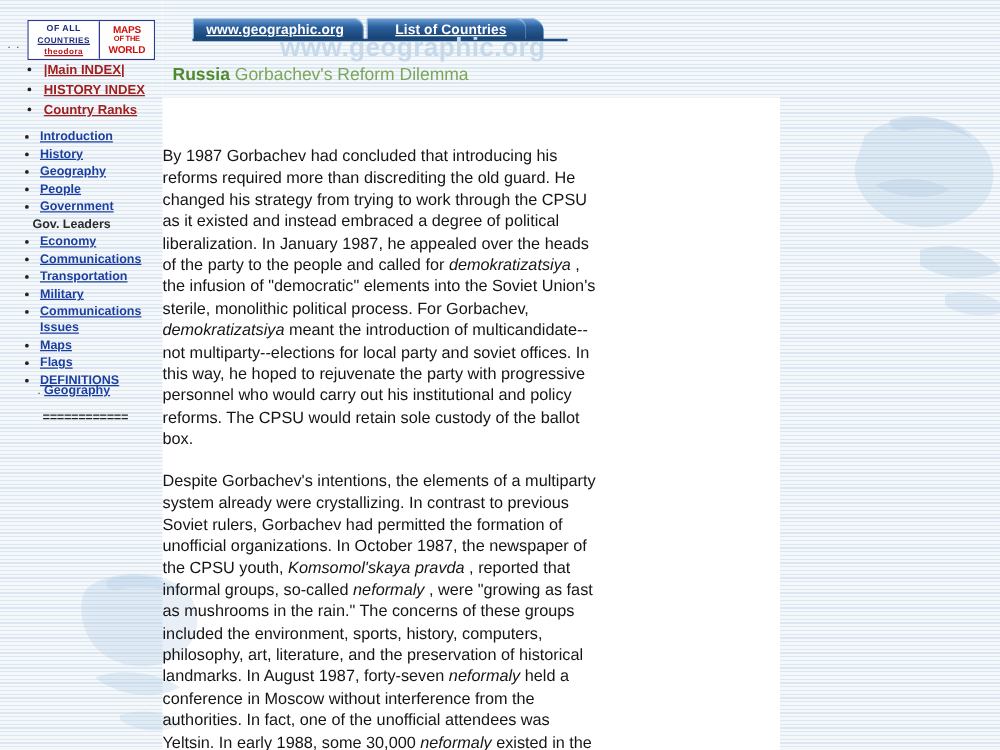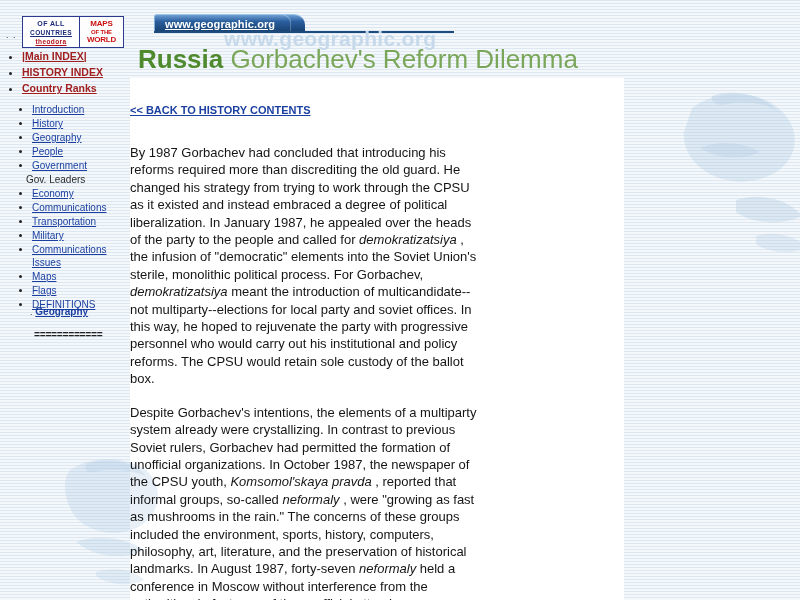--- a/index.html
+++ b/index.html
@@ -118,21 +118,21 @@
     position: absolute;
     left: 6px;
     top: 30px;
     font-size: 9px;
     color: #333;
     letter-spacing: 1px;
   }
 
   ul.nav-top {
     position: absolute;
-    left: 0;
+    left: 13px;
     top: 50px;
     margin: 0;
     padding: 0 0 0 22px;
     list-style: disc;
     color: #222;
   }
   ul.nav-top li {
     margin: 0 0 3px 0;
     padding: 0;
     font-size: 11px;
@@ -156,21 +156,21 @@
     color: #222;
   }
   ul.nav-sub li {
     margin: 0 0 1px 0;
     padding: 0;
     font-size: 10px;
     line-height: 13px;
   }
   ul.nav-sub li a {
     color: #1b3fa0;
-    font-weight: normal;
+    font-weight: bold;
     font-size: 10px;
     text-decoration: underline;
     font-family: "Liberation Sans", sans-serif;
   }
   li.no-bullet { list-style: none; margin-left: -6px !important; }
   li.no-bullet a {
     color: #2a2a2a !important;
     font-weight: normal;
     text-decoration: none !important;
   }
@@ -272,21 +272,21 @@
   #titleblock {
     position: absolute;
     left: 130px;
     top: 46px;
     width: 670px;
     z-index: 6;
   }
   .doc-title {
     margin: 0;
     padding: 0 0 0 8px;
-    font-size: 26px;
+    font-size: 14px;
     line-height: 26px;
     font-weight: normal;
     color: #7aa65a;
     font-family: "Liberation Sans", sans-serif;
     white-space: nowrap;
   }
   .doc-title .country {
     color: #4f8a2e;
     font-weight: bold;
   }
@@ -364,20 +364,21 @@
         <path d="M24 112 C44 104 76 108 92 120 C72 130 44 128 24 112 Z" opacity=".55"></path>
         <path d="M44 142 C62 136 84 140 92 150 C76 158 54 154 44 146 Z" opacity=".45"></path>
       </g>
     </svg>
   </div>
 
   <div id="tabbar">
     <div class="wm-big">www.geographic.org</div>
     <div class="tabs-wrap">
       <div class="tab t1">www.geographic.org</div>
+      <div class="tab t2">List of Countries</div>
       <div class="tab-tail"></div>
     </div>
     <div class="tab-underbar"></div>
   </div>
 
   <div id="sidebar">
 
     <div class="dotmark">. .</div>
 
     <div class="logo-box">
@@ -431,20 +432,19 @@
   </div>
 
   <div id="titleblock">
     <h1 class="doc-title">
       <span class="country">Russia</span>
       <span>Gorbachev's Reform Dilemma</span>
     </h1>
   </div>
 
   <div id="content">
-    <a href="#" class="backlink">&lt;&lt; BACK TO HISTORY CONTENTS</a>
     <div id="paragraphs">
         <p class="body-p">By 1987 Gorbachev had concluded that introducing his reforms required more than discrediting the old guard. He changed his strategy from trying to work through the CPSU as it existed and instead embraced a degree of political liberalization. In January 1987, he appealed over the heads of the party to the people and called for <i>demokratizatsiya</i> , the infusion of "democratic" elements into the Soviet Union's sterile, monolithic political process. For Gorbachev, <i>demokratizatsiya</i> meant the introduction of multicandidate--not multiparty--elections for local party and soviet offices. In this way, he hoped to rejuvenate the party with progressive personnel who would carry out his institutional and policy reforms. The CPSU would retain sole custody of the ballot box.</p>
         <p class="body-p">Despite Gorbachev's intentions, the elements of a multiparty system already were crystallizing. In contrast to previous Soviet rulers, Gorbachev had permitted the formation of unofficial organizations. In October 1987, the newspaper of the CPSU youth, <i>Komsomol'skaya pravda</i> , reported that informal groups, so-called <i>neformaly</i> , were "growing as fast as mushrooms in the rain." The concerns of these groups included the environment, sports, history, computers, philosophy, art, literature, and the preservation of historical landmarks. In August 1987, forty-seven <i>neformaly</i> held a conference in Moscow without interference from the authorities. In fact, one of the unofficial attendees was Yeltsin. In early 1988, some 30,000 <i>neformaly</i> existed in the Soviet Union. One year later, their number had more than doubled. These informal groups begot popular fronts, which in turn spawned political parties. The first of those parties was the Democratic Union, formed in May 1988.</p>
       </div>
   </div>
 
 </div>
 
 </body></html>

